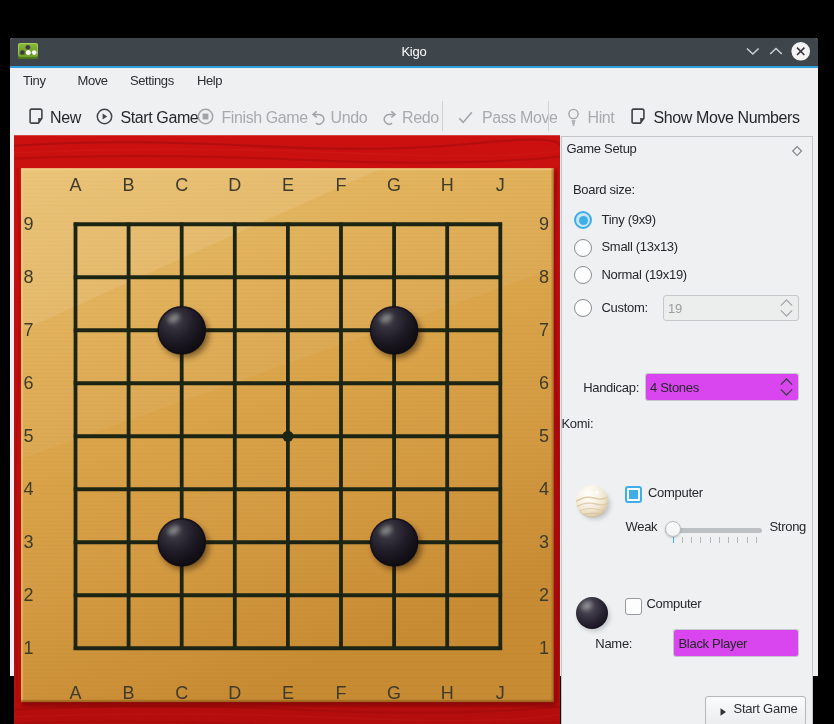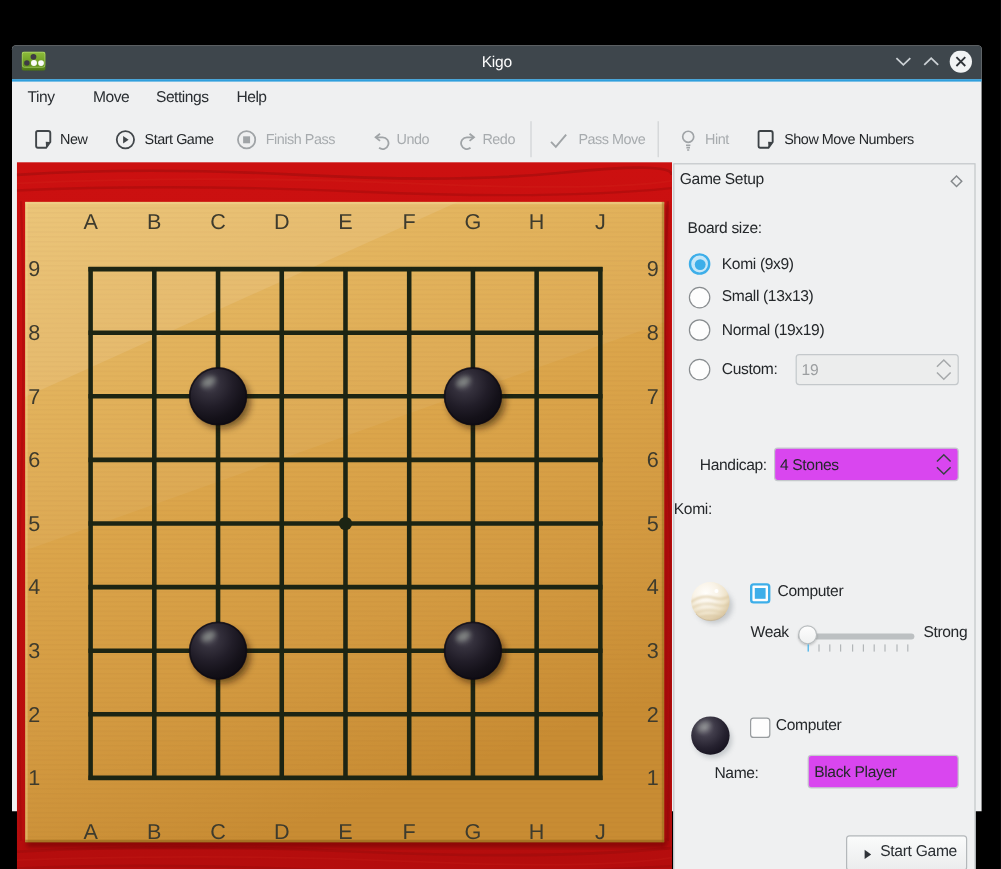--- a/index.html
+++ b/index.html
@@ -6,21 +6,21 @@
   font-family:"Liberation Sans", sans-serif; }
 #win { position:absolute; left:10px; top:10px; width:808px; height:638px;
   background:#eff0f1; border-radius:3px 3px 0 0;margin-top:28px; }
 #titlebar { position:absolute; left:0; top:0; width:808px; height:28px;
   background:#3e464c; border-radius:3px 3px 0 0; }
 #titlebar .title { position:absolute; left:0; width:100%; text-align:center; top:6px;
   color:#fcfcfc; font-size:13px; letter-spacing:-0.2px; }
 #blueline { position:absolute; left:0; top:28px; width:808px; height:2px; background:#2f9fdd; }
 #menubar { position:absolute; left:0; top:30px; width:808px; height:28px; }
 #menubar span { position:absolute; top:5px; font-size:13px; letter-spacing:-0.4px; color:#2a2e32; }
-.tb { position:absolute; font-size:12px; letter-spacing:-0.4px; color:#25282b; }
+.tb { position:absolute; font-size:16px; letter-spacing:-0.4px; color:#25282b; }
 .tb.dis { color:#a7abae; }
 .tbi { position:absolute; }
 .sep { position:absolute; width:1px; height:30px; top:63px; background:#d0d3d4; }
 #panel { position:absolute; left:550.5px; top:98px; width:252px; height:598px;
   background:#eff0f1; border:1px solid #c2c6c9; font-size:13px; letter-spacing:-0.3px; color:#25282b; }
 #panel .lbl { position:absolute; }
 .radio { position:absolute; left:12.5px; width:18px; height:18px; border-radius:50%;
   background:#fdfdfd; border:1.4px solid #888c8f; }
 .radio.on { border:2px solid #3daee9; background:#c7e7f8; }
 .radio.on::after { content:""; position:absolute; left:2.5px; top:2.5px; width:9px; height:9px;
@@ -74,21 +74,21 @@
   <div class="tb" style="left:40px;top:71px;">New</div>
   <div class="tbi" style="left:86px;top:70px;"><svg width="17" height="17" viewBox="0 0 17 17">
         <circle cx="8.5" cy="8.5" r="7.2" fill="none" stroke="#41464a" stroke-width="1.5"></circle>
         <path d="M6.6 5.4 L11.2 8.5 L6.6 11.6 Z" fill="#41464a"></path>
       </svg></div>
   <div class="tb" style="left:110.5px;top:71px;">Start Game</div>
   <div class="tbi" style="left:187px;top:70px;"><svg width="17" height="17" viewBox="0 0 17 17">
         <circle cx="8.5" cy="8.5" r="7.2" fill="none" stroke="#a0a4a7" stroke-width="1.5"></circle>
         <rect x="5.6" y="5.6" width="5.8" height="5.8" fill="#a0a4a7"></rect>
       </svg></div>
-  <div class="tb dis" style="left:211.5px;top:71px;">Finish Pass</div>
+  <div class="tb dis" style="left:211.5px;top:71px;">Finish Game</div>
   <div class="tbi" style="left:299.5px;top:70.5px;"><svg width="15" height="16" viewBox="0 0 15 16">
         <path d="M3.1 5.4 H8.8 A4.9 4.9 0 1 1 5.9 14.2" fill="none" stroke="#a0a4a7" stroke-width="1.5"></path>
         <path d="M6.7 2.4 L3.0 5.4 L6.7 8.4" fill="none" stroke="#a0a4a7" stroke-width="1.5"></path>
       </svg></div>
   <div class="tb dis" style="left:320.5px;top:71px;">Undo</div>
   <div class="tbi" style="left:372.5px;top:70.5px;"><svg width="15" height="16" viewBox="0 0 15 16" style="transform:scaleX(-1)">
         <path d="M3.1 5.4 H8.8 A4.9 4.9 0 1 1 5.9 14.2" fill="none" stroke="#a0a4a7" stroke-width="1.5"></path>
         <path d="M6.7 2.4 L3.0 5.4 L6.7 8.4" fill="none" stroke="#a0a4a7" stroke-width="1.5"></path>
       </svg></div>
   <div class="tb dis" style="left:392px;top:71px;">Redo</div>
@@ -237,21 +237,21 @@
 </svg>
 
   <div id="panel">
     <div class="lbl" style="left:5px;top:3.5px;">Game Setup</div>
     <svg width="14" height="14" viewBox="0 0 14 14" style="position:absolute;left:228px;top:6.5px;">
         <rect x="4" y="4" width="6.2" height="6.2" transform="rotate(45 7.1 7.1)" fill="none" stroke="#84888b" stroke-width="1.2"></rect>
       </svg>
     <div class="lbl" style="left:11.5px;top:44.5px;">Board size:</div>
 
     <div class="radio on" style="top:74px;"></div>
-    <div class="lbl" style="left:40px;top:74.5px;">Komi (9x9)</div>
+    <div class="lbl" style="left:40px;top:74.5px;">Tiny (9x9)</div>
     <div class="radio" style="top:101.5px;"></div>
     <div class="lbl" style="left:40px;top:102px;">Small (13x13)</div>
     <div class="radio" style="top:129px;"></div>
     <div class="lbl" style="left:40px;top:129.5px;">Normal (19x19)</div>
     <div class="radio" style="top:162px;"></div>
     <div class="lbl" style="left:40px;top:162.5px;">Custom:</div>
     <div class="spin" style="left:101px;top:158px;width:136.5px;height:26px;background:#eceded;">
       <span class="txt" style="color:#9b9ea0;">19</span>
         <svg width="15" height="20" viewBox="0 0 15 20" style="position:absolute;right:4px;top:50%;margin-top:-10px;">
           <path d="M1.8 7.6 L7.5 2 L13.2 7.6" fill="none" stroke="#a6a9ab" stroke-width="1.3"></path>

